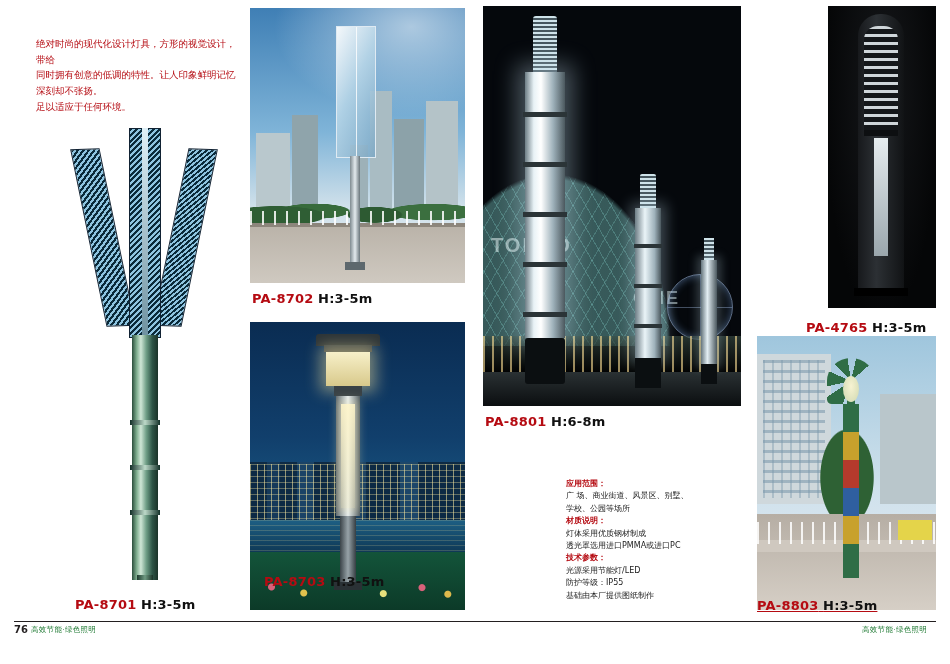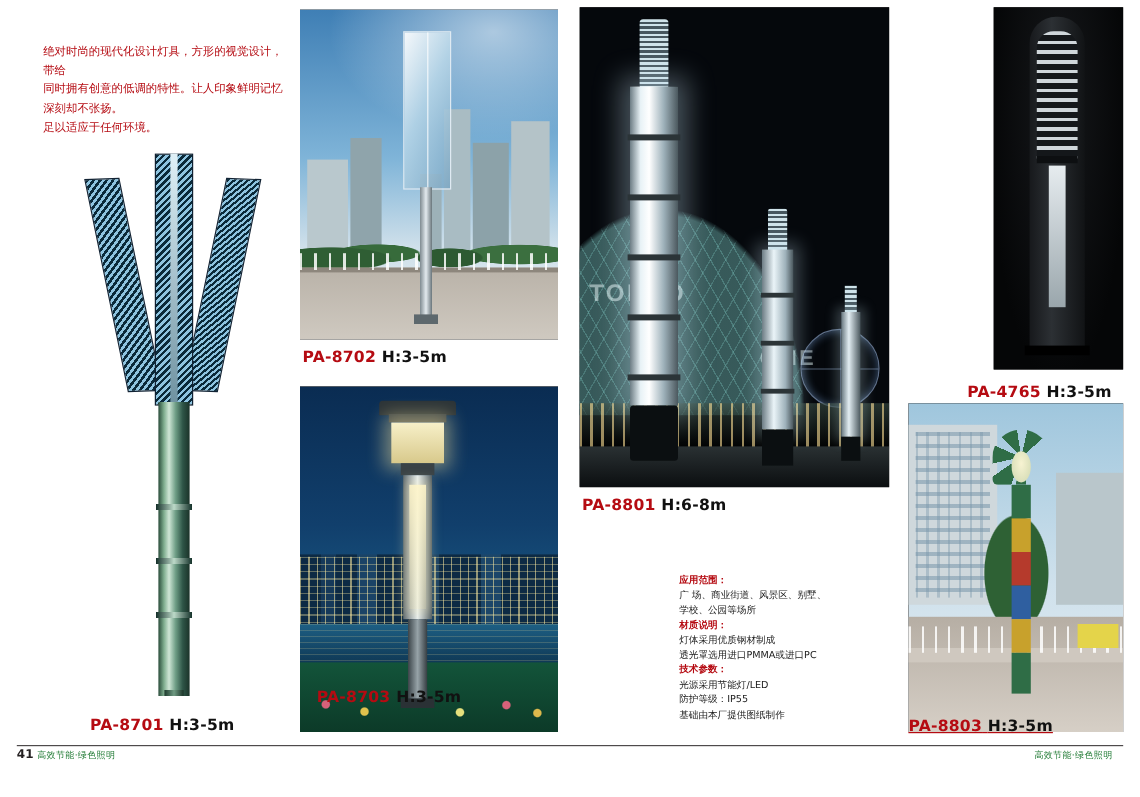--- a/index.html
+++ b/index.html
@@ -453,18 +453,18 @@
     <div>灯体采用优质钢材制成</div>
     <div>透光罩选用进口PMMA或进口PC</div>
     <div class="hd">技术参数：</div>
     <div>光源采用节能灯/LED</div>
     <div>防护等级：IP55</div>
     <div>基础由本厂提供图纸制作</div>
   </div>
 
   <div class="foot-rule"></div>
   <div class="footbar"></div>
-  <div class="pgnum left">41</div>
+  <div class="pgnum left">76</div>
   <div class="pgnum right">88</div>
   <div class="foottext left">高效节能·绿色照明</div>
   <div class="foottext right">高效节能·绿色照明</div>
 
 </div>
 
 </body></html>

